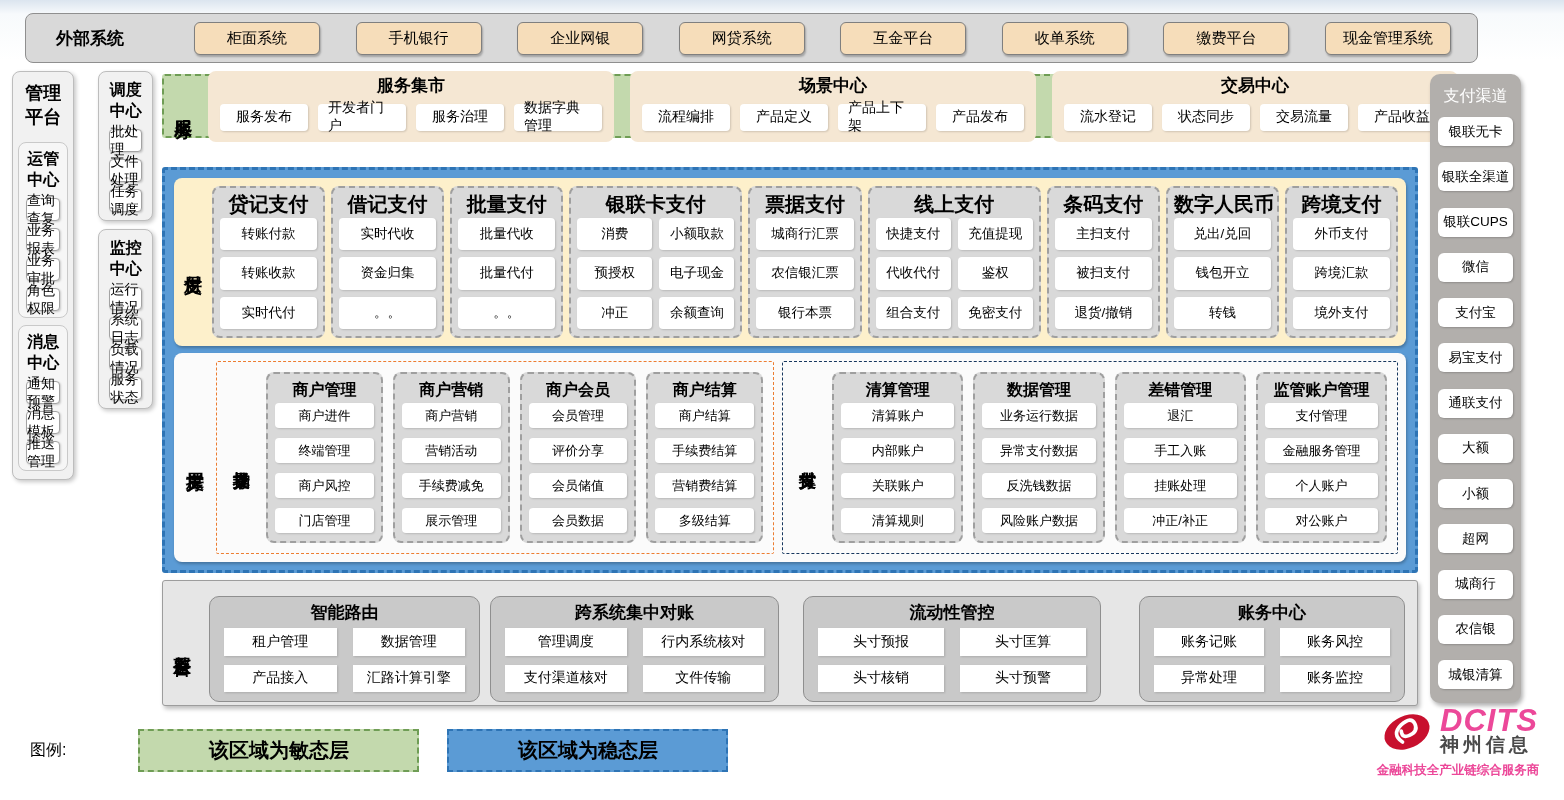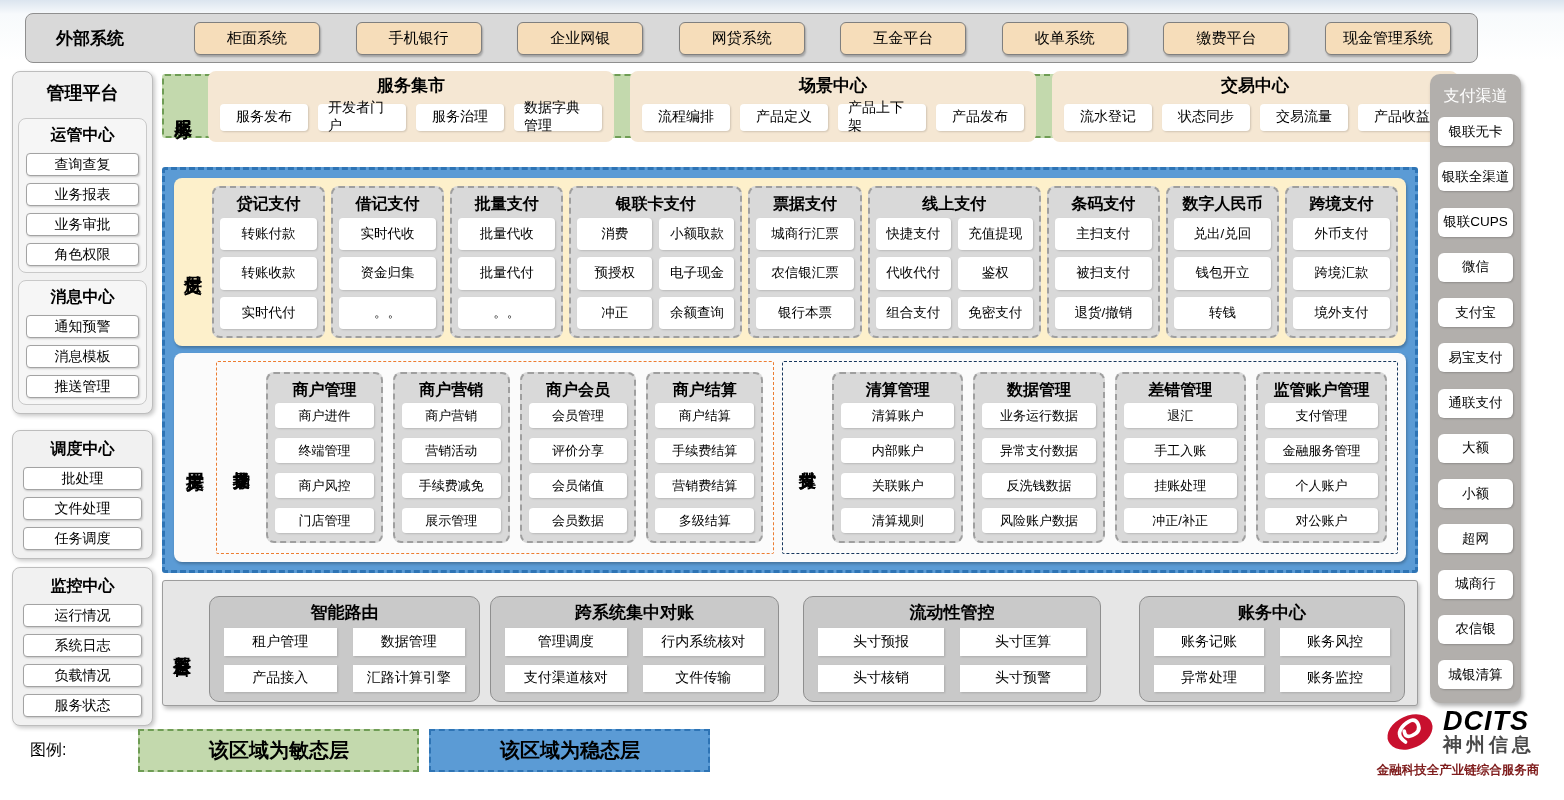--- a/index.html
+++ b/index.html
@@ -15,21 +15,21 @@
   .top-bar{ position:absolute; left:25px; top:13px; width:1453px; height:50px;
     background:#d9d9d9; border:1px solid #8f8f8f; border-radius:8px;
     display:flex; align-items:center; padding:0 26px 0 30px; }
   .top-bar-label{ font-weight:bold; font-size:17px; white-space:nowrap; margin-right:70px; }
   .ext-buttons{ flex:1; display:flex; justify-content:space-between; align-items:center; }
   .ext-btn{ width:126px; height:33px; background:#f6ddba; border:1px solid #7f7f7f; border-radius:6px;
     display:flex; align-items:center; justify-content:center; font-size:15px;
     box-shadow:1px 2px 2px rgba(0,0,0,.25);text-align:right; }
 
   
-  .left-sidebar{ position:absolute; left:12px; top:71px; width:141px; display:flex; flex-direction:column; gap:16px; }
+  .left-sidebar{ position:absolute; left:12px; top:71px; width:141px; display:flex; flex-direction:row; gap:24px; }
   .side-box{ background:#f1f1f1; border:1px solid #bdbdbd; border-radius:8px; padding:6px 5px 8px;
     box-shadow:2px 2px 4px rgba(0,0,0,.22); }
   .side-title{ text-align:center; font-weight:bold; font-size:18px; padding:3px 0 6px; }
   .side-group{ background:#f6f6f6; border:1px solid #c9c9c9; border-radius:8px; padding:4px 4px 6px; margin-top:7px; }
   .side-box.standalone .side-group{ margin-top:0; border:none; background:transparent; padding:0 2px; }
   .group-title{ text-align:center; font-weight:bold; font-size:16px; margin:2px 0 3px; }
   .side-btn{ background:#fff; border:1px solid #a3a3a3; border-radius:4px; height:23px;
     display:flex; align-items:center; justify-content:center; font-size:14px; margin:7px 3px 0;
     box-shadow:1px 1px 2px rgba(0,0,0,.18); }
 
@@ -53,21 +53,21 @@
     padding:8px 9px; display:flex; flex-direction:column; gap:7px; }
 
   
   .payment-layer{ background:#fdf0cb; border-radius:8px; flex:0 0 168px;
     display:flex; align-items:center; padding:7px 8px 7px 10px; gap:6px;
     box-shadow:1px 2px 3px rgba(0,0,0,.25); }
   .payment-layer .vlabel{ font-size:18px; margin-right:4px; }
   .pay-col{ background:#d9d9d9; border:2px dashed #9f9f9f; border-radius:8px; height:152px;
     padding:2px 6px 7px; display:flex; flex-direction:column; flex:1; min-width:0; }
   .pay-col.wide{ flex:1.62; }
-  .pay-col-title{ text-align:center; font-weight:bold; font-size:16px; height:28px; line-height:28px; white-space:nowrap; }
+  .pay-col-title{ text-align:center; font-weight:bold; font-size:20px; height:28px; line-height:28px; white-space:nowrap; }
   .pay-items{ flex:1; display:grid; grid-template-columns:1fr; gap:7px; }
   .pay-col.wide .pay-items{ grid-template-columns:1fr 1fr; }
   .pay-btn{ background:#fff; border-radius:4px; display:flex; align-items:center; justify-content:center;
     font-size:13.5px; white-space:nowrap; box-shadow:1px 1px 2px rgba(0,0,0,.15); }
 
   
   .support-layer{ background:#fbfbfb; border-radius:8px; flex:1;
     display:flex; align-items:stretch; padding:8px 8px 8px 12px; gap:6px;
     box-shadow:1px 2px 3px rgba(0,0,0,.25); }
   .support-layer > .vlabel{ font-size:18px; margin-right:6px; }
@@ -103,30 +103,30 @@
   .channel-title{ color:#fff; font-weight:normal; font-size:16px; text-align:center; white-space:nowrap; }
   .channel-list{ flex:1; display:flex; flex-direction:column; justify-content:space-between; margin-top:10px; }
   .channel-btn{ background:#fff; border-radius:6px; height:29px; display:flex; align-items:center; justify-content:center;
     font-size:13.5px; white-space:nowrap; box-shadow:1px 1px 2px rgba(0,0,0,.2); }
 
   
   .legend-row{ position:absolute; left:30px; top:729px; display:flex; align-items:center; }
   .legend-label{ font-size:16px; margin-right:72px; }
   .legend-box{ width:281px; height:43px; display:flex; align-items:center; justify-content:center;
     font-size:20px; font-weight:bold; }
-  .legend-box.agile{ background:#c3d9ad; border:2px dashed #6f9d55; margin-right:10px; }
+  .legend-box.agile{ background:#c3d9ad; border:2px dashed #6f9d55; margin-right:28px; }
   .legend-box.stable{ background:#5b9bd5; border:2px dashed #2e74b5; }
 
   .logo{ position:absolute; right:16px; top:706px; width:180px; text-align:center; }
   .logo-top{ display:flex; align-items:center; justify-content:center; gap:4px; }
   .logo-mark{ width:58px; height:52px; flex:0 0 auto; }
   .logo-texts{ text-align:left; }
-  .logo-brand{ color:#000000; font-weight:bold; font-style:italic; font-size:27px; line-height:26px; letter-spacing:1px; }
+  .logo-brand{ color:#ec4899; font-weight:bold; font-style:italic; font-size:31px; line-height:26px; letter-spacing:1px; }
   .logo-company{ color:#4a4a4a; font-weight:bold; font-size:19px; letter-spacing:4px; line-height:22px; }
-  .logo-tagline{ color:#7f1d1d; font-weight:bold; font-size:12.5px; margin-top:4px; white-space:nowrap; }
+  .logo-tagline{ color:#ec4899; font-weight:bold; font-size:12.5px; margin-top:4px; white-space:nowrap; }
 </style>
 </head>
 <body>
 
 <div class="top-bar">
   <div class="top-bar-label">外部系统</div>
   <div class="ext-buttons">
       <div class="ext-btn">柜面系统</div>
       <div class="ext-btn">手机银行</div>
       <div class="ext-btn">企业网银</div>

